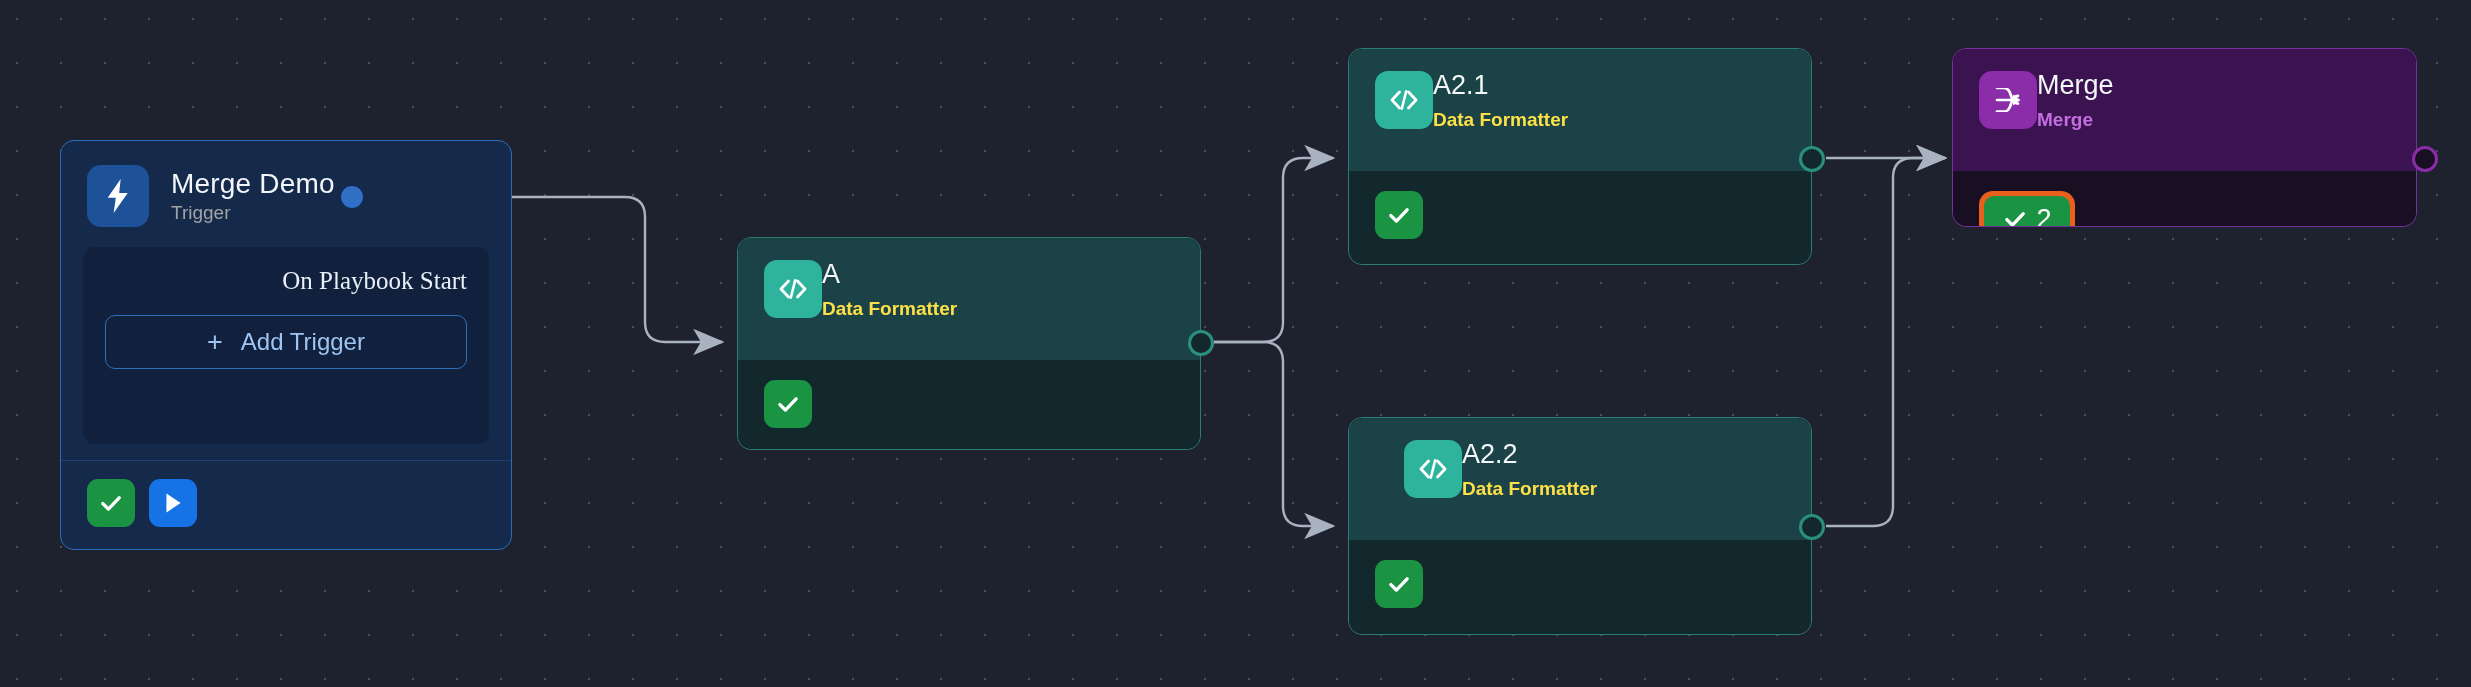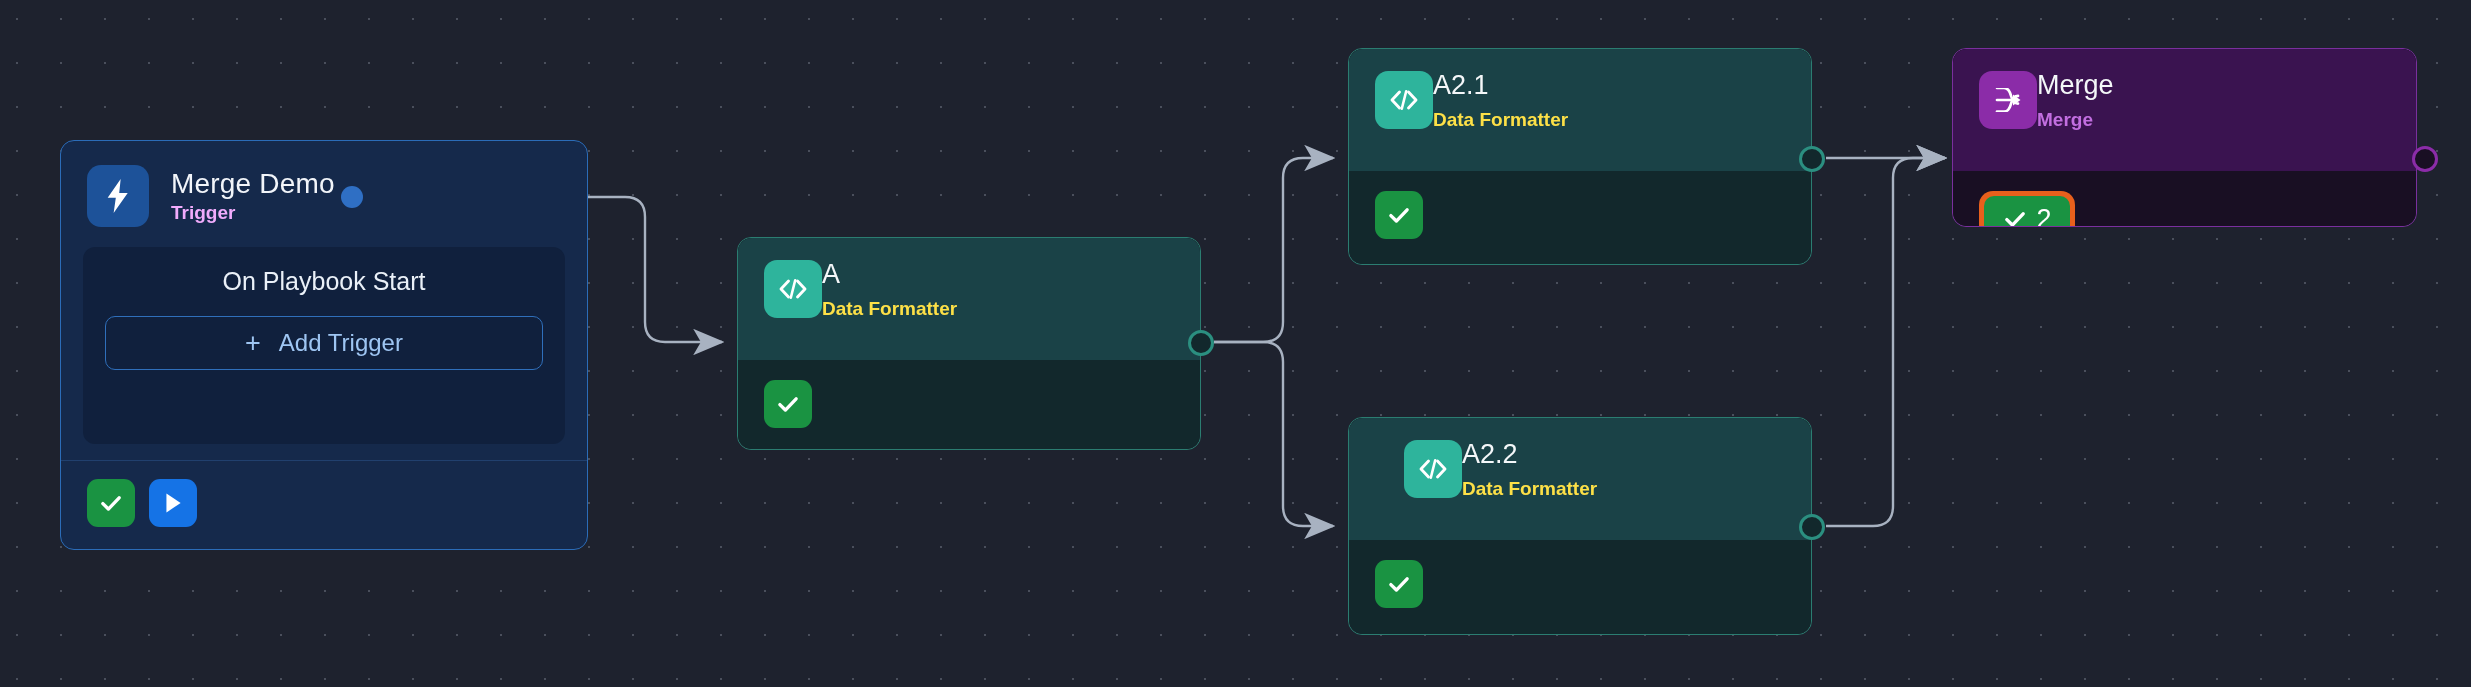--- a/index.html
+++ b/index.html
@@ -18,44 +18,44 @@
     background-size: 44px 44px;
     background-position: 16px 18px;
     overflow: hidden;
   }
   #edges { position: absolute; inset: 0; width: 2471px; height: 687px; pointer-events: none; z-index: 5; }
 
   .node { position: absolute; z-index: 10; }
 
   
   .trigger-node {
-    left: 60px; top: 140px; width: 528px; height: 410px;
+    left: 60px; top: 140px; width: 452px; height: 410px;
     background: #15294b;
     border: 1px solid #2b6cb8;
     border-radius: 14px;
     display: flex; flex-direction: column;
     overflow: hidden;
   }
   .trigger-head { display: flex; align-items: center; gap: 22px; padding: 24px 26px 20px 26px; }
   .trig-icon {
     width: 62px; height: 62px; border-radius: 14px;
     background: #1d5299;
     display: flex; align-items: center; justify-content: center; flex: none;
   }
   .trig-title { color: #f2f5fa; font-size: 28px; line-height: 1.15; letter-spacing: .2px; }
-  .trig-sub { color: #f0abfc; font-size: 19px; font-weight: bold; margin-top: 1px; }
+  .trig-sub { color: #a3a3a3; font-size: 19px; font-weight: normal; margin-top: 1px; }
 
   .trigger-body {
     margin: 0 22px 16px 22px;
     background: #10203d;
     border-radius: 12px;
     padding: 20px 22px 26px 22px;
     flex: 1;
   }
-  .pb-row { display: flex; align-items: center; justify-content: center; }
+  .pb-row { display: flex; align-items: center; justify-content: flex-end; font-family: Liberation Serif, serif; }
   .pb-label { color: #eaf0f8; font-size: 25px; }
   .add-trigger-btn {
     margin-top: 20px;
     height: 54px; width: 100%;
     border: 1px solid #2f6fbb;
     border-radius: 10px;
     background: transparent;
     color: #9ec5f2; font-size: 24px;
     font-family: "Liberation Sans", sans-serif;
     display: flex; align-items: center; justify-content: center; gap: 18px;

